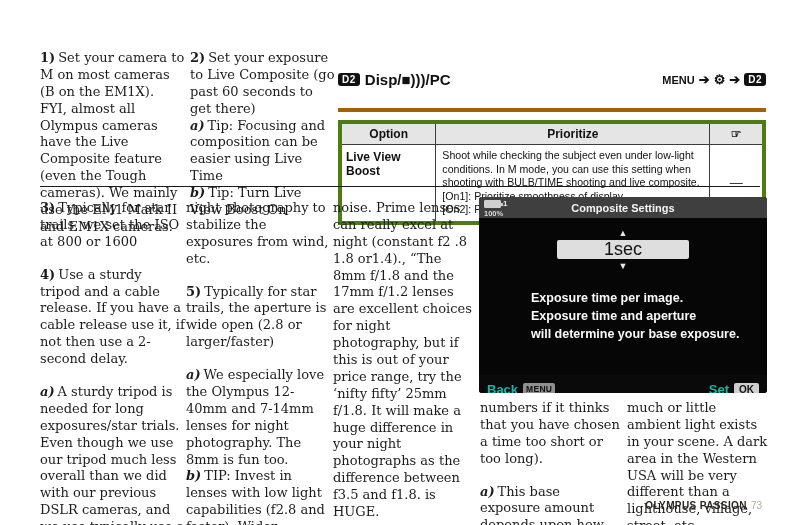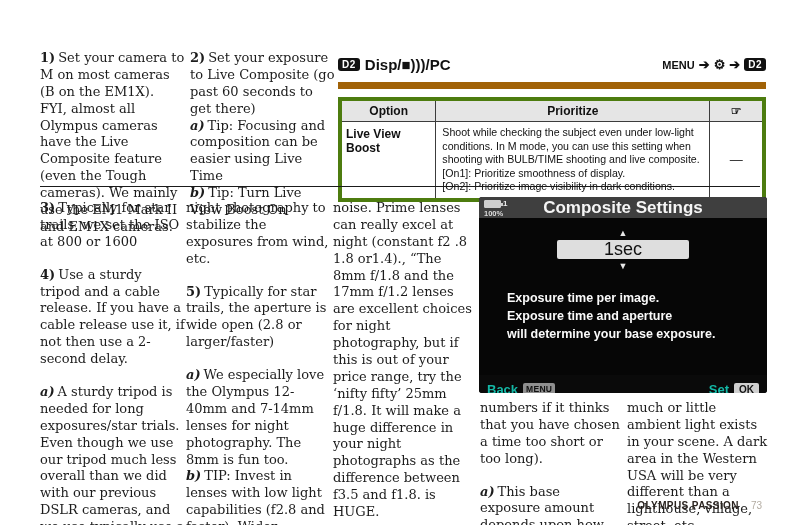--- a/index.html
+++ b/index.html
@@ -13,21 +13,21 @@
   .para { margin:0 0 16px 0; }
   .para.nogap { margin-bottom:0; }
   .lead { font-weight:bold; }
   .lead.it { font-style:italic; }
   .lead:not(:empty) { margin-right:3px; }
 
   
   .manual { position:absolute; left:338px; top:56px; width:428px;
     font-family:"Liberation Sans", sans-serif; }
   .manual-head { display:flex; align-items:center; justify-content:space-between;
-    padding-bottom:9px; border-bottom:7px solid #a16207; }
+    padding-bottom:20px; border-bottom:4px solid #a16207;margin-top:15px; }
   .badge-d2 { background:#111; color:#fff; font-weight:bold; font-size:10px;
     padding:1px 4px; border-radius:3px; letter-spacing:0.5px; }
   .manual-title { font-weight:bold; font-size:15px; color:#111; margin-left:5px; flex:1; }
   .crumb { display:flex; align-items:center; gap:4px; font-weight:bold; font-size:11px; color:#111; }
   .crumb .arr { font-size:13px; }
   .crumb .gear { font-size:13px; }
   .mtable { margin-top:8px; border:4px solid #4d7c0f; }
   .mrow { display:flex; }
   .mrow > div { border-right:1px solid #3c3c3c; }
   .mrow > div:last-child { border-right:none; }
@@ -43,51 +43,51 @@
   
   .divider { position:absolute; left:40px; top:186px; width:720px; height:0;
     border-top:1.6px solid #1a1a1a; }
 
   
   .screen { position:absolute; left:479px; top:197px; width:288px; height:196px;
     background:#060606; border-radius:3px; overflow:hidden;
     font-family:"Liberation Sans", sans-serif; color:#f2f2f2; }
   .scr-head { position:relative; height:21px; background:#3f3f3f;
     display:flex; align-items:center; justify-content:center; }
-  .scr-title { font-weight:bold; font-size:17px; color:#f5f5f5; }
+  .scr-title { font-weight:bold; font-size:11px; color:#f5f5f5; }
   .battery { position:absolute; left:5px; top:2px; width:44px; }
   .batt-row { display:flex; align-items:center; gap:2px; }
   .batt-shape { width:17px; height:8px; border:1px solid #cfcfcf; border-radius:1px;
     position:relative; background:#cfcfcf; }
   .batt-shape::after { content:""; position:absolute; right:-3px; top:2px;
     width:2px; height:3px; background:#cfcfcf; }
   .batt-num { font-size:8px; font-weight:bold; color:#eee; }
   .batt-pct { font-size:7.5px; font-weight:bold; color:#ddd; margin-top:1px; }
   .scr-body { position:relative; height:147px; }
   .sel-arrow { text-align:center; color:#e8e8e8; font-size:9px; line-height:10px; }
   .sel-arrow.up { margin-top:10px; }
   .value-box { margin:2px auto; width:132px; height:19px; background:#dedede;
     border-radius:2px; display:flex; align-items:center; justify-content:center; }
   .value-box span { color:#111; font-weight:normal; font-size:18px; }
-  .scr-desc { margin-top:18px; padding-left:28px; font-weight:bold;
-    font-size:12.5px; line-height:1.45; color:#fafafa; }
+  .scr-desc { margin-top:18px; padding-left:36px; font-weight:bold;
+    font-size:12.5px; line-height:1.45; color:#fafafa;margin-left:16px; }
   .scr-foot { height:28px; display:flex; align-items:center;
     justify-content:space-between; padding:0 8px; background:#0a0a0a; }
   .foot-left, .foot-right { display:flex; align-items:center; gap:5px; }
   .foot-label { font-weight:bold; font-size:13px; color:#14b8a6; }
   .badge-menu { background:#8f8f8f; color:#101010; font-weight:bold; font-size:8.5px;
     padding:1px 3px; border-radius:2px; letter-spacing:0.3px; }
   .badge-ok { background:#cfcfcf; color:#101010; font-weight:bold; font-size:10px;
     padding:1px 5px; border-radius:2px; }
 
   
   .footer { position:absolute; right:38px; top:500px;
     font-family:"Liberation Sans", sans-serif; font-size:10px; }
   .footer .brand { font-weight:bold; color:#2b2420; letter-spacing:0.4px; }
-  .footer .pageno { color:#b3aca2; font-weight:normal; margin-left:12px; }
+  .footer .pageno { color:#b3aca2; font-weight:normal; margin-left:4px; }
 </style>
 </head>
 <body>
 
 <div class="page">
 
   <div class="col" style="left:40px; top:50px; width:145px;">
     <p class="para"><span class="lead">1)</span><span>Set your camera to M on most cameras (B on the EM1X). FYI, almost all Olympus cameras have the Live Composite feature (even the Tough cameras). We mainly use the EM1 Mark II and EM1X cameras.</span></p>
   </div>
 

